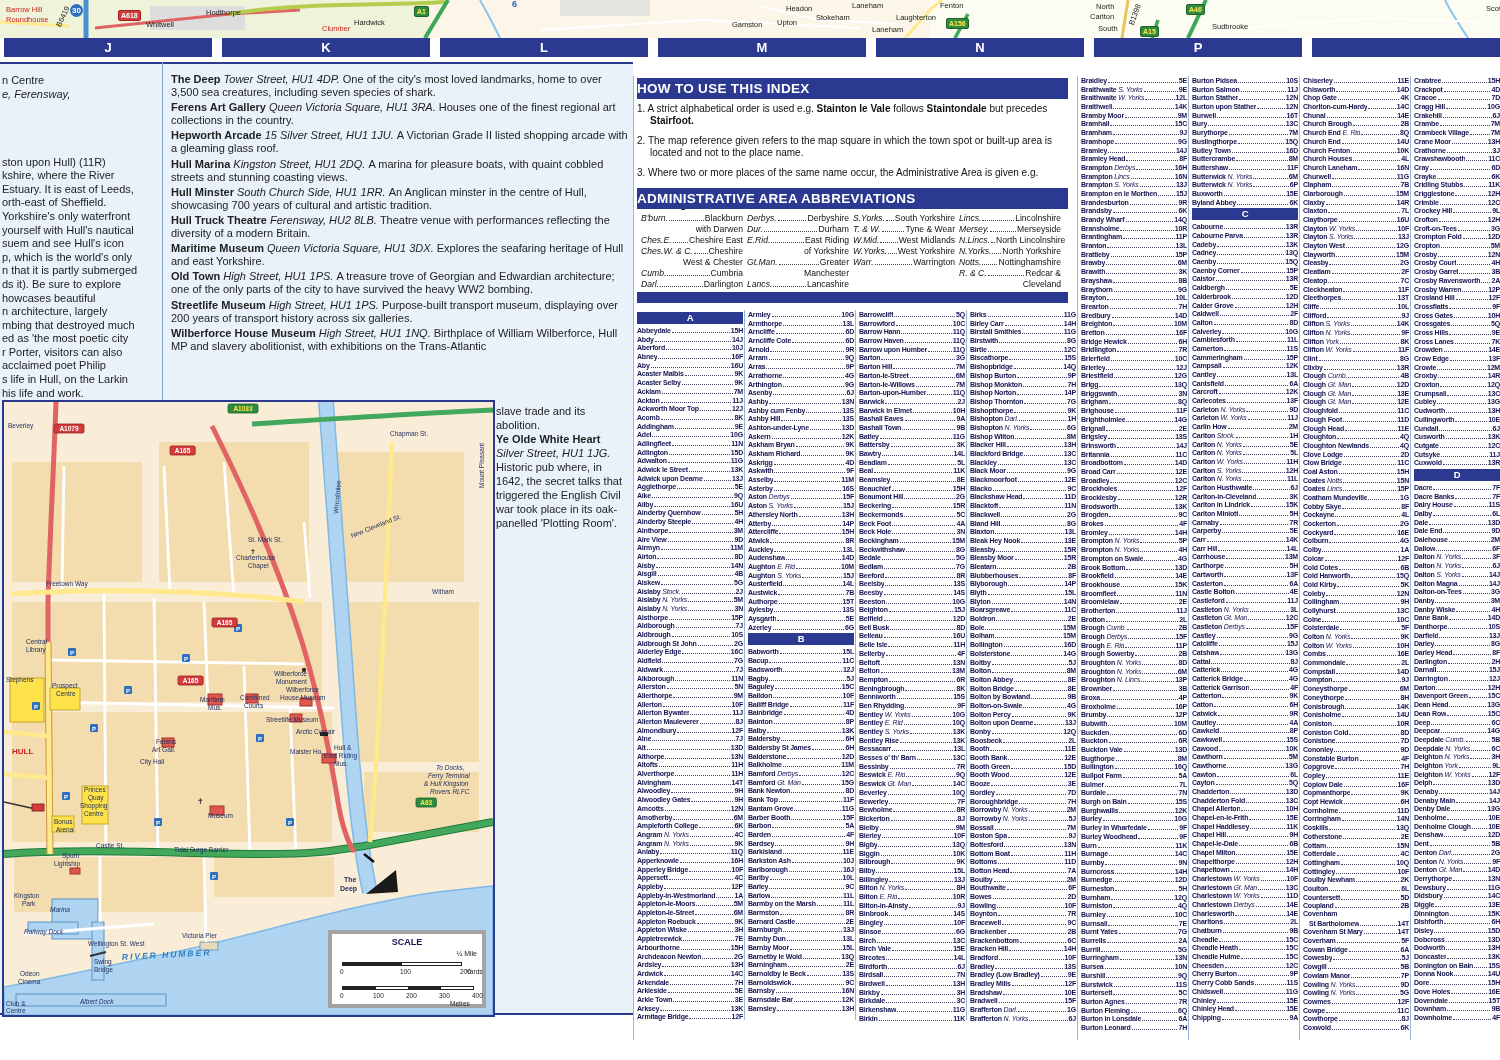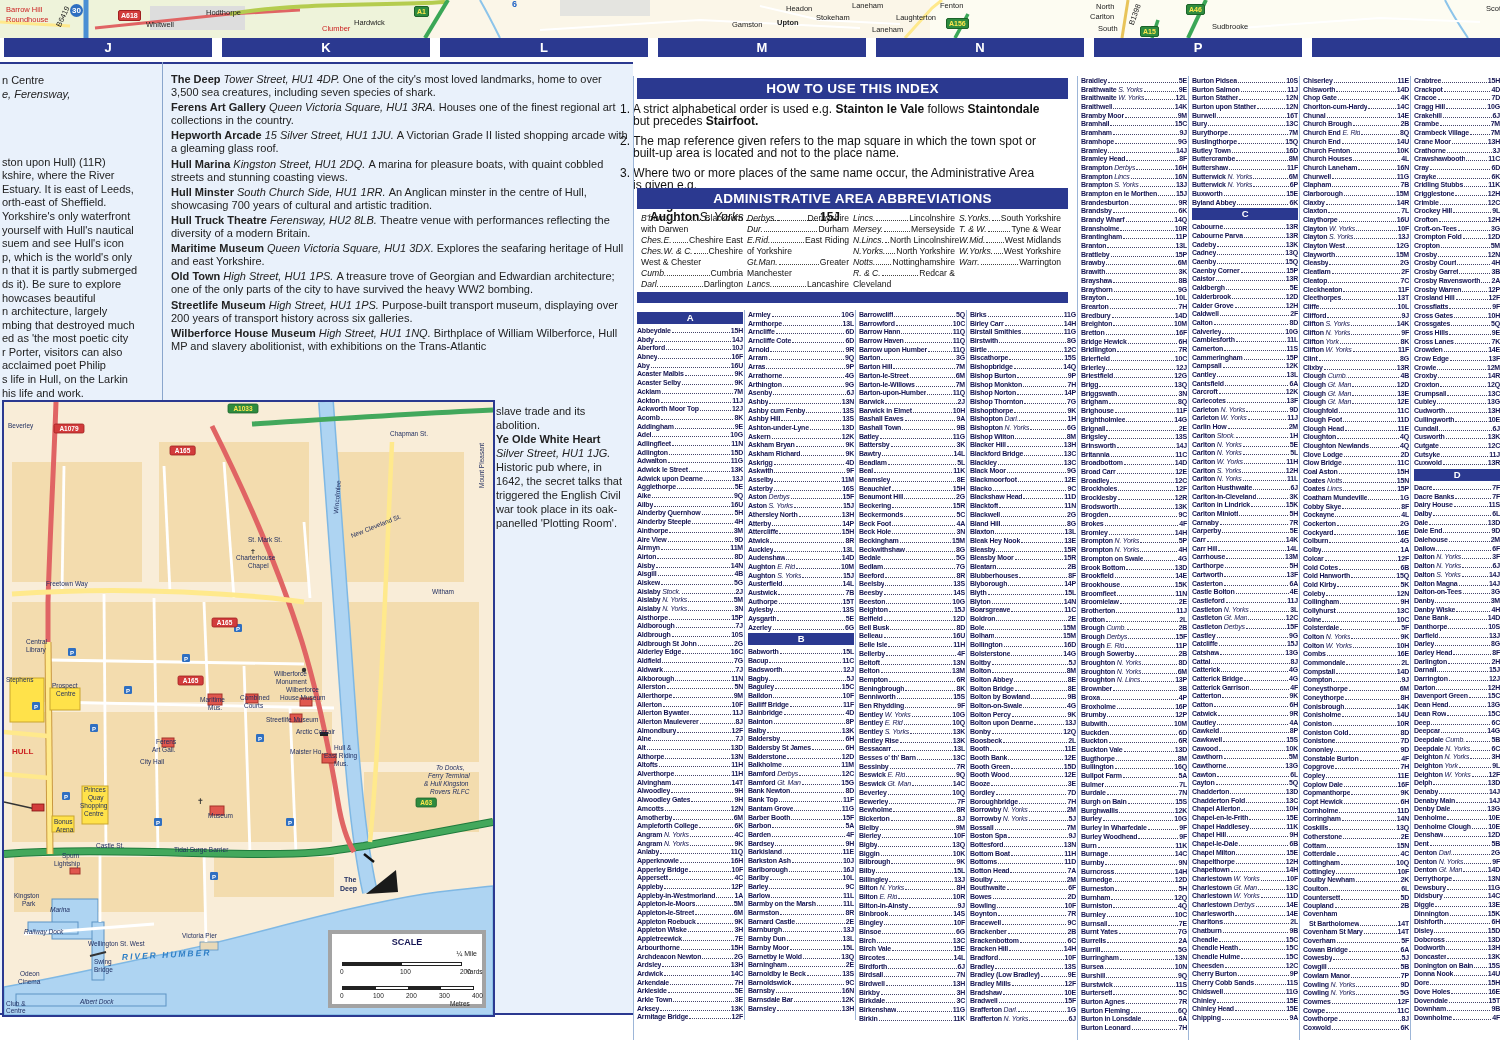--- a/index.html
+++ b/index.html
@@ -38,32 +38,32 @@
   .ml.stn{fill:#cc2222;font-weight:bold;font-size:8px}
   .mbadge-t{font-size:6.5px;font-weight:bold;font-family:"Liberation Sans",sans-serif}
   
   #scale{left:328px;top:930px;width:158px;height:78px;background:#fff;border:4px solid #a3a3a3;box-sizing:border-box;font-size:7px;color:#222}
   #scale .ttl{text-align:center;font-weight:bold;font-size:9px;color:#141452;margin-top:3px}
   #scale .mile{position:absolute;right:5px;top:16px;font-size:7px}
   .sbar{position:absolute;left:10px;height:4px;border:1px solid #222;box-sizing:border-box}
   .tick{position:absolute;font-size:6.5px}
   
   .vsep{position:absolute;width:1px;background:#9db6d8}
-  .ibar{background:#2b3990;color:#fff;font-weight:bold;text-align:center;font-size:13.5px;line-height:21px;letter-spacing:.3px}
-  #notes{left:620px;top:103px;width:424px;font-size:12px;line-height:12px;color:#111}
+  .ibar{background:#2b3990;color:#fff;font-weight:bold;text-align:left;font-size:13.5px;line-height:21px;letter-spacing:.3px}
+  #notes{left:637px;top:103px;width:424px;font-size:10px;line-height:12px;color:#111}
   .note{margin-bottom:8px;padding-left:13px;text-indent:-13px}
   .ex{margin-left:30px;display:flex;width:190px;align-items:baseline}
   .ex .exld{flex:1;border-bottom:1.5px dotted #333;margin:0 2px 2px}
   #abbrbox{left:641px;top:213px;width:424px;display:flex;font-size:8.6px;line-height:11px;color:#111}
   .abbrcol{width:106px;padding-right:4px;box-sizing:border-box}
   .abrow{display:flex;align-items:baseline}
   .abrow .aa{font-style:italic;white-space:nowrap}
   .abrow .ald{flex:1;border-bottom:1.5px dotted #444;margin:0 1px 2px;min-width:4px}
   .abrow .af{white-space:nowrap}
-  .abrow.cont{}
+  .abrow.cont{justify-content:flex-end}
   .icol{position:absolute;overflow:hidden;font-size:7px;letter-spacing:-0.2px}
   .sec{height:12px;line-height:12px;margin:2px 0;background:#2b3990;color:#fff;font-weight:bold;text-align:center;font-size:9.5px}
   .row{height:8.7px;display:flex;align-items:baseline;line-height:8.7px;white-space:nowrap}
   .row .nm{font-weight:bold;overflow:hidden}
   .row .nm i{font-weight:normal}
   .row .ld{flex:1;border-bottom:1px dotted #44446a;margin:0 1px 1px;min-width:3px;height:6px}
   .row .rf{font-weight:bold}
   .row.ind .nm{padding-left:6px}
 </style>
 </head>
@@ -96,21 +96,21 @@
       <div class="tl red" style="left: 6px; top: 5px;">Barrow Hill</div>
       <div class="tl red" style="left: 6px; top: 15px;">Roundhouse</div>
       <div class="tl" style="left: 52px; top: 12px; transform: rotate(-65deg);">B6419</div>
       <div class="tl" style="left: 146px; top: 20px;">Whitwell</div>
       <div class="tl" style="left: 206px; top: 8px;">Hodthorpe</div>
       <div class="tl red" style="left: 322px; top: 24px;">Clumber</div>
       <div class="tl" style="left: 354px; top: 18px;">Hardwick</div>
       <div class="tl blue" style="left: 512px; top: 0px;">6</div>
       <div class="tl" style="left: 732px; top: 20px;">Gamston</div>
       <div class="tl" style="left: 786px; top: 4px;">Headon</div>
-      <div class="tl" style="left: 777px; top: 18px; font-weight: bold;">Upton</div>
+      <div class="tl" style="left: 777px; top: 18px;">Upton</div>
       <div class="tl" style="left: 816px; top: 13px;">Stokeham</div>
       <div class="tl" style="left: 852px; top: 1px;">Laneham</div>
       <div class="tl" style="left: 872px; top: 25px;">Laneham</div>
       <div class="tl" style="left: 896px; top: 13px;">Laughterton</div>
       <div class="tl" style="left: 940px; top: 1px;">Fenton</div>
       <div class="tl" style="left: 1096px; top: 2px;">North</div>
       <div class="tl" style="left: 1090px; top: 12px;">Carlton</div>
       <div class="tl" style="left: 1124px; top: 10px; transform: rotate(-70deg);">B1398</div>
       <div class="tl" style="left: 1098px; top: 24px;">South</div>
       <div class="tl" style="left: 1212px; top: 22px;">Sudbrooke</div>
@@ -508,20 +508,47 @@
         <span class="af">Manchester</span>
       </div>
       <div class="abrow">
         <span class="aa">Lancs.</span>
         <span class="ald"></span>
         <span class="af">Lancashire</span>
       </div>
     </div>
     <div class="abbrcol">
       <div class="abrow">
+        <span class="aa">S.Yorks.</span>
+        <span class="ald"></span>
+        <span class="af">South Yorkshire</span>
+      </div>
+      <div class="abrow">
+        <span class="aa">T. &amp; W.</span>
+        <span class="ald"></span>
+        <span class="af">Tyne &amp; Wear</span>
+      </div>
+      <div class="abrow">
+        <span class="aa">W.Mid.</span>
+        <span class="ald"></span>
+        <span class="af">West Midlands</span>
+      </div>
+      <div class="abrow">
+        <span class="aa">W.Yorks.</span>
+        <span class="ald"></span>
+        <span class="af">West Yorkshire</span>
+      </div>
+      <div class="abrow">
+        <span class="aa">Warr.</span>
+        <span class="ald"></span>
+        <span class="af">Warrington</span>
+      </div>
+    </div>
+    <div class="abbrcol">
+      <div class="abrow">
         <span class="aa">Lincs.</span>
         <span class="ald"></span>
         <span class="af">Lincolnshire</span>
       </div>
       <div class="abrow">
         <span class="aa">Mersey.</span>
         <span class="ald"></span>
         <span class="af">Merseyside</span>
       </div>
       <div class="abrow">
@@ -541,47 +568,20 @@
       </div>
       <div class="abrow">
         <span class="aa">R. &amp; C.</span>
         <span class="ald"></span>
         <span class="af">Redcar &amp;</span>
       </div>
       <div class="abrow cont">
         <span class="af">Cleveland</span>
       </div>
     </div>
-    <div class="abbrcol">
-      <div class="abrow">
-        <span class="aa">S.Yorks.</span>
-        <span class="ald"></span>
-        <span class="af">South Yorkshire</span>
-      </div>
-      <div class="abrow">
-        <span class="aa">T. &amp; W.</span>
-        <span class="ald"></span>
-        <span class="af">Tyne &amp; Wear</span>
-      </div>
-      <div class="abrow">
-        <span class="aa">W.Mid.</span>
-        <span class="ald"></span>
-        <span class="af">West Midlands</span>
-      </div>
-      <div class="abrow">
-        <span class="aa">W.Yorks.</span>
-        <span class="ald"></span>
-        <span class="af">West Yorkshire</span>
-      </div>
-      <div class="abrow">
-        <span class="aa">Warr.</span>
-        <span class="ald"></span>
-        <span class="af">Warrington</span>
-      </div>
-    </div>
   </div>
 <div class="abs" style="left:637px;top:292px;width:431px;height:11px;background:#2b3990"></div>
 
 <div class="icol" style="left:637px;top:310px;width:106px;height:712px">
     <div class="sec">A</div>
     <div class="row">
       <span class="nm">Abbeydale</span>
       <span class="ld"></span>
       <span class="rf">15H</span>
     </div>

